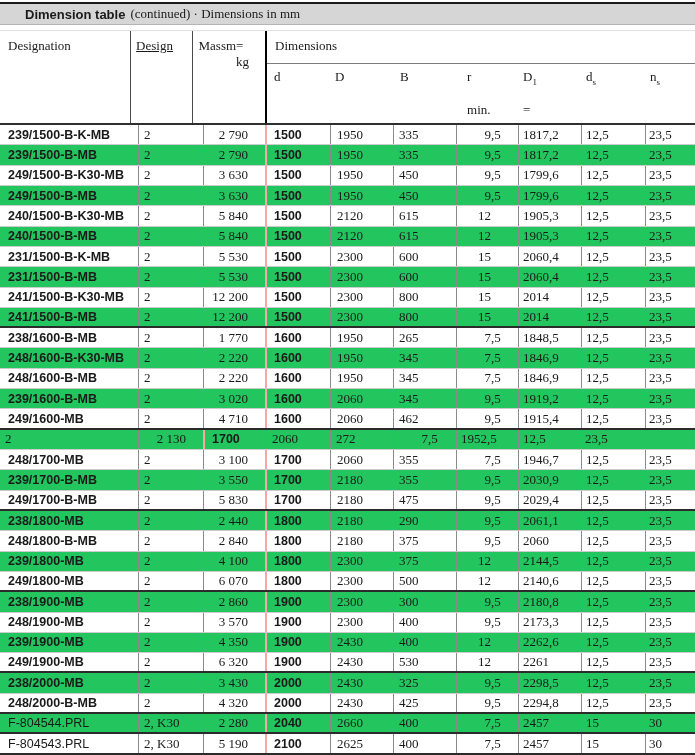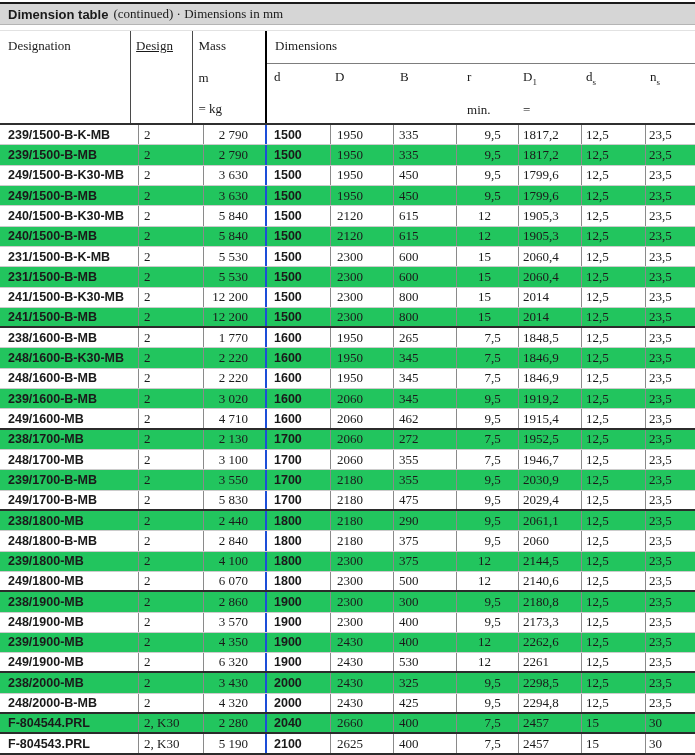--- a/index.html
+++ b/index.html
@@ -7,38 +7,38 @@
   .page{width:695px;}
 
   
   .titlebar{
     margin-top:2px;
     border-top:2px solid #1a1a1a;
     border-bottom:1px solid #b4b4b4;
     background:#d6d6d6;
     height:20px;
     display:flex;align-items:center;
-    padding-left:8px;
+    padding-left:25px;
   }
   .titlebar .tb-bold{font-family:"Liberation Sans", sans-serif;font-weight:bold;font-size:13px;}
   .titlebar .tb-rest{font-family:"Liberation Serif", serif;font-size:13px;margin-left:5px;}
 
   
   .thead{
     margin-top:5px;
     border-top:1px solid #e2e2e2;
     border-bottom:2px solid #2f2f2f;
     height:92px;
     display:flex;
     font-size:13px;
   }
   .h-designation{width:138px;padding:7px 0 0 8px;box-sizing:border-box;}
   .h-design{width:65px;padding:7px 0 0 5px;box-sizing:border-box;border-left:1px solid #4a4a4a;text-decoration:underline;}
   .h-mass{width:77px;box-sizing:border-box;border-left:1px solid #4a4a4a;
-    display:flex;flex-direction:column;justify-content:space-between;
+    display:flex;flex-direction:row;justify-content:space-between;
     padding:7px 12px 6px 6px;}
   .h-dims{flex:1;box-sizing:border-box;border-left:2px solid #000000;display:flex;flex-direction:column;}
   .h-dims-title{height:33px;box-sizing:border-box;padding:7px 0 0 8px;border-bottom:1px solid #7d7d7d;}
   .h-sub{flex:1;display:grid;grid-template-columns:63px 63px 63px 62px 63px 64px 50px;
     grid-template-rows:1fr 1fr;}
   .hsym{padding:5px 0 0 5px;}
   .hsym.c-d{padding-left:7px;} .hsym.c-B{padding-left:7px;} .hsym.c-r{padding-left:11px;}
   .hq{align-self:end;padding:0 0 5px 5px;font-family:Liberation Serif, serif;}
   .hq.c-r{padding-left:11px;}
   sub{font-size:9px;}
@@ -52,24 +52,24 @@
     box-sizing:border-box;
     border-bottom:1px solid #cccccc;
     font-size:13px;
     align-items:center;
     background:#ffffff;
   }
   .row.stripe{background:#22c55e;}
   .row.group-end{border-bottom:2px solid #2b2b2b;}
   .row > div{box-sizing:border-box;border-left:1px solid #8a8a8a;height:100%;display:flex;align-items:center;overflow:hidden;white-space:nowrap;}
   .row > div:first-child{border-left:none;}
-  .row > .cell-d{border-left:2px solid #1d4ed8;}
+  .row > .cell-d{border-left:2px solid #fca5a5;}
 
   .cell-designation{font-family:"Liberation Sans", sans-serif;font-weight:bold;font-size:12.5px;padding-left:8px;}
-  .row.plain .cell-designation{font-weight:bold;}
+  .row.plain .cell-designation{font-weight:normal;}
   .cell-design{padding-left:5px;}
   .cell-mass{justify-content:flex-end;padding-right:17px;}
   .cell-d{font-family:"Liberation Sans", sans-serif;font-weight:bold;font-size:12.5px;padding-left:7px;}
   .cell-D{padding-left:6px;}
   .cell-B{padding-left:5px;}
   .cell-r{padding-left:21px;}
   .cell-D1{padding-left:4px;}
   .cell-ds{padding-left:4px;}
   .cell-ns{padding-left:3px;}
 </style>
@@ -287,21 +287,20 @@
     <div class="cell-mass">4 710</div>
     <div class="cell-d">1600</div>
     <div class="cell-D">2060</div>
     <div class="cell-B">462</div>
     <div class="cell-r"> 9,5</div>
     <div class="cell-D1">1915,4</div>
     <div class="cell-ds">12,5</div>
     <div class="cell-ns">23,5</div>
   </div>
       <div class="row stripe">
-    <div class="cell-designation">238/1700-MB</div>
     <div class="cell-design">2</div>
     <div class="cell-mass">2 130</div>
     <div class="cell-d">1700</div>
     <div class="cell-D">2060</div>
     <div class="cell-B">272</div>
     <div class="cell-r"> 7,5</div>
     <div class="cell-D1">1952,5</div>
     <div class="cell-ds">12,5</div>
     <div class="cell-ns">23,5</div>
   </div>

